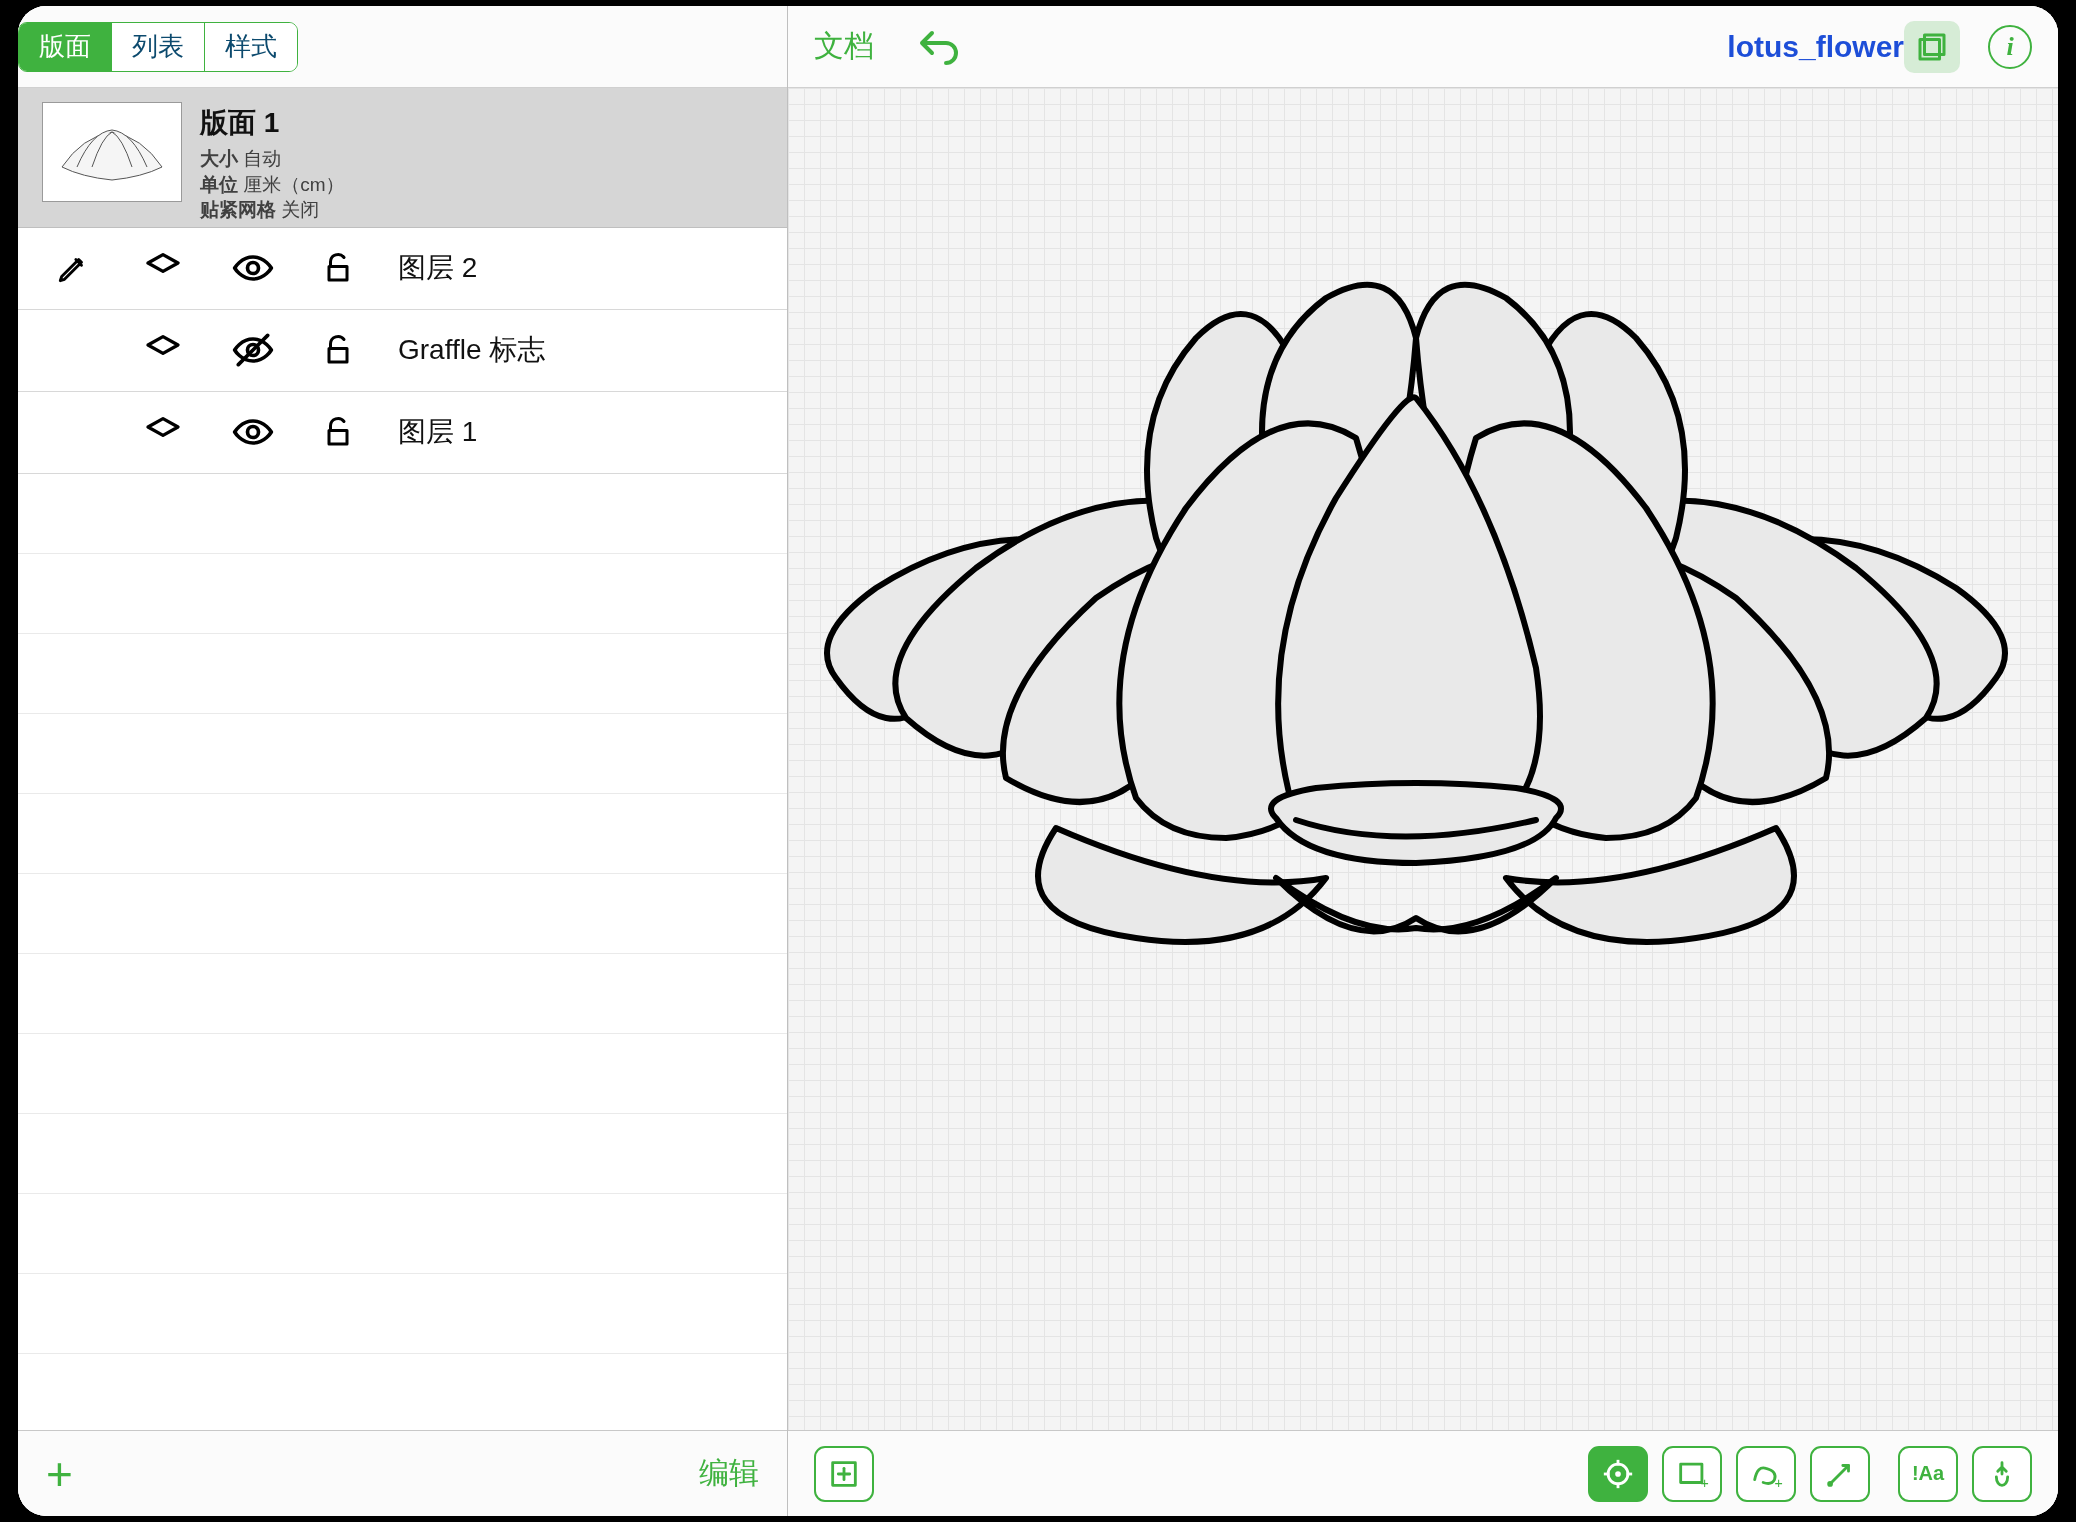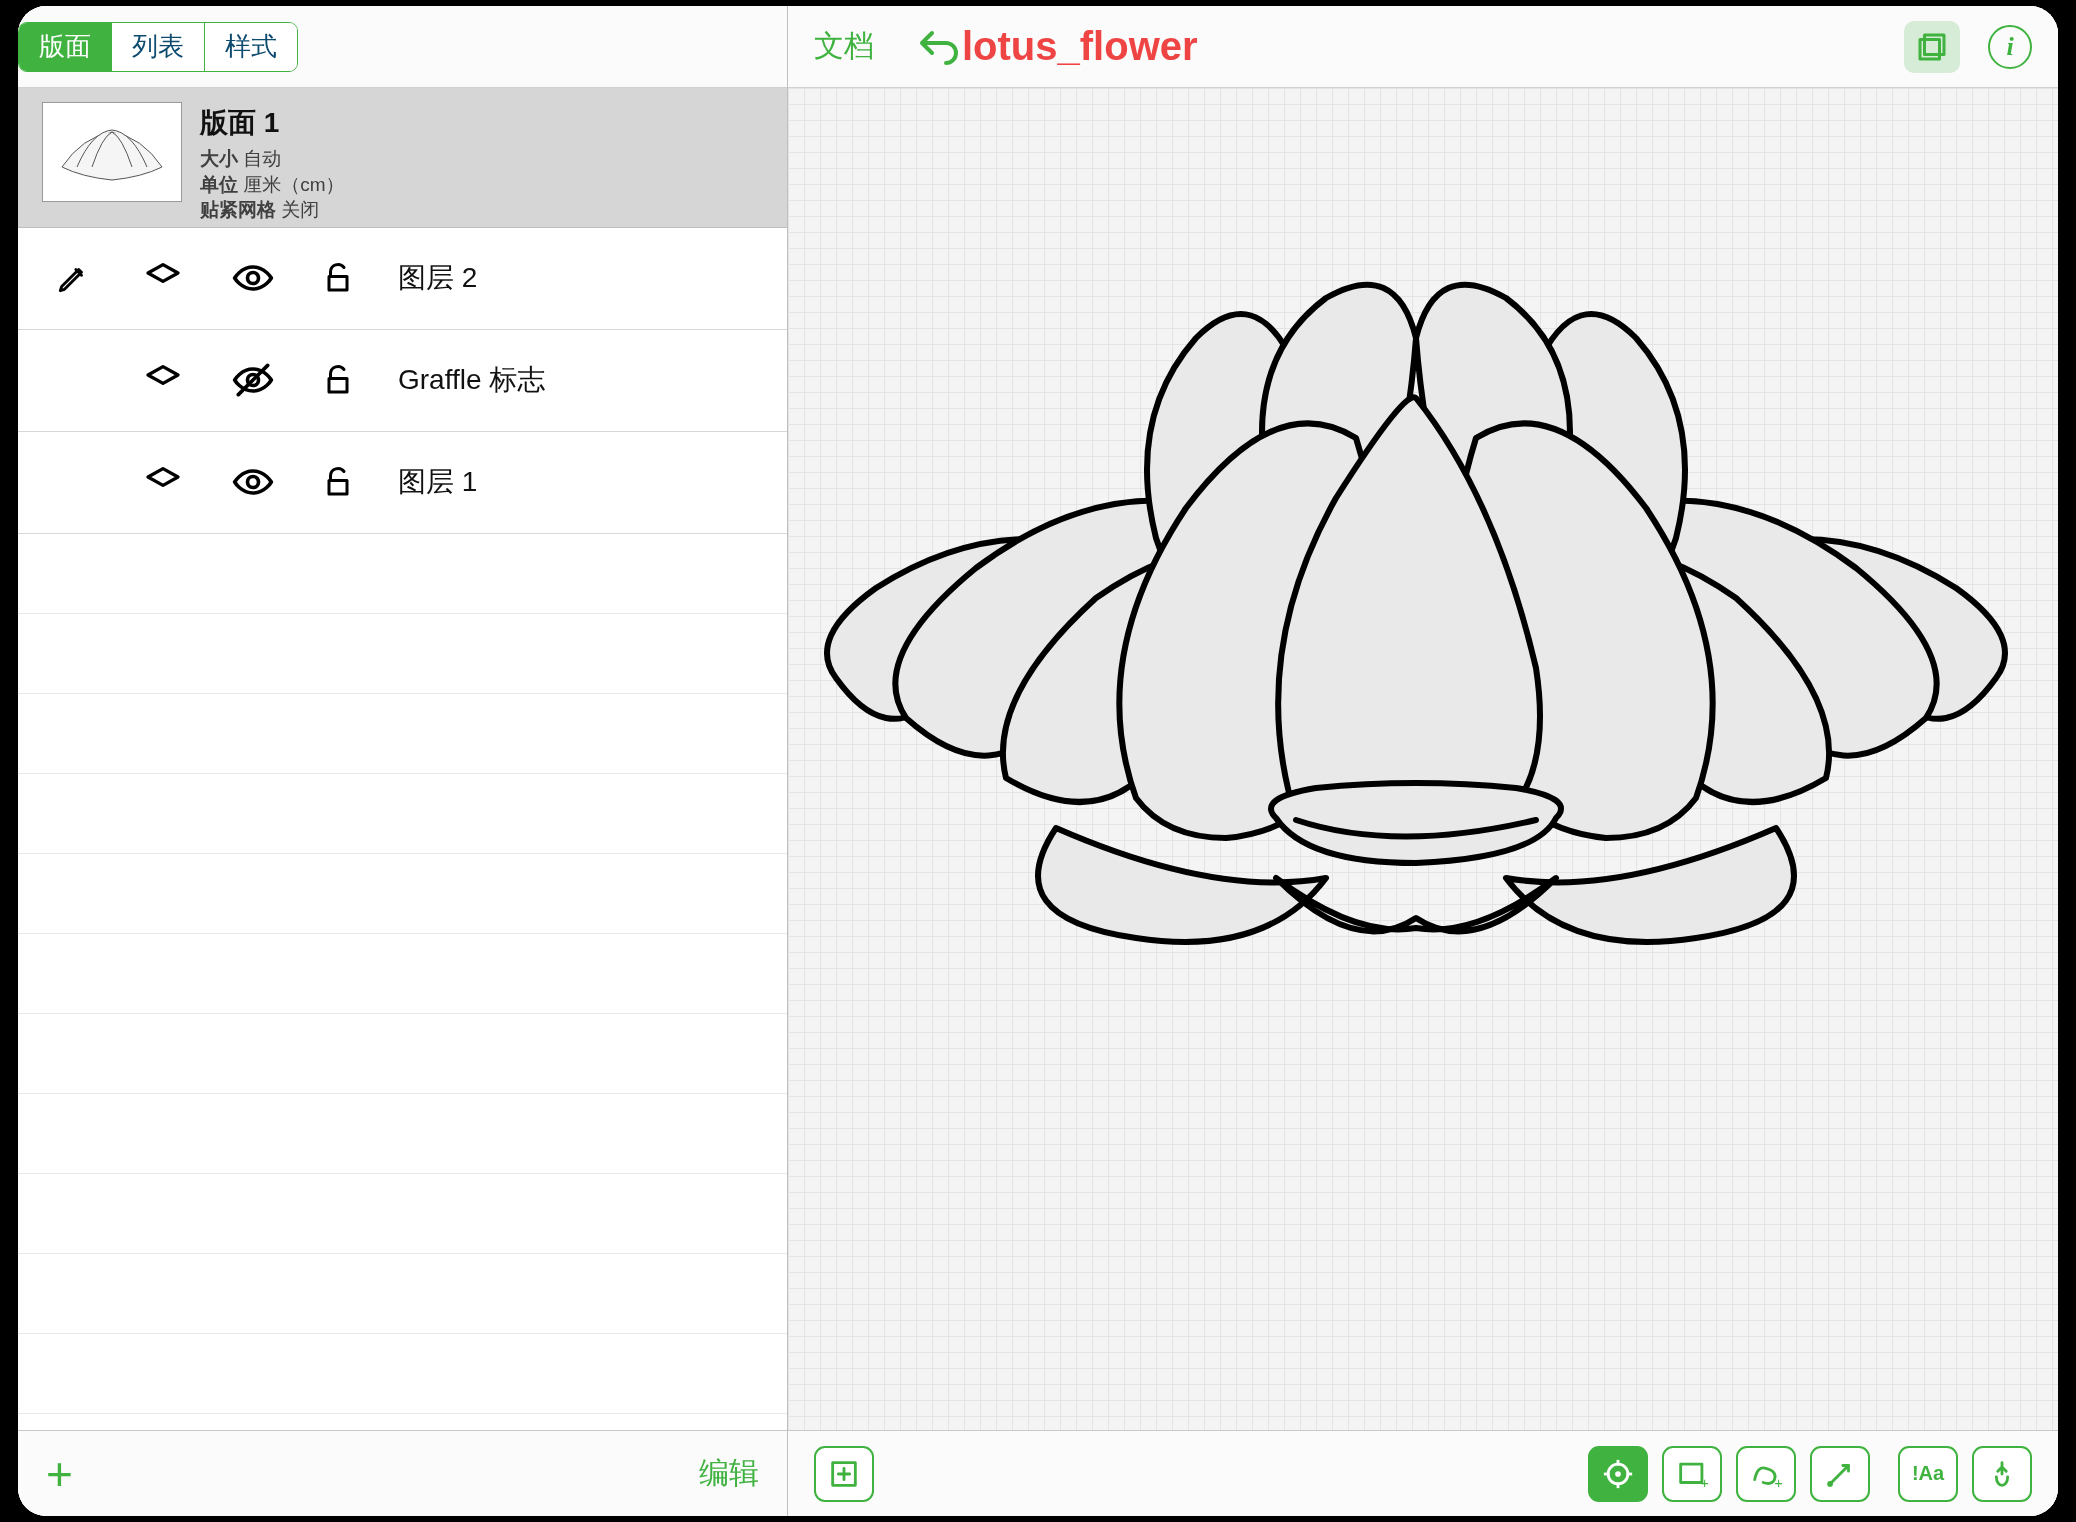--- a/index.html
+++ b/index.html
@@ -34,21 +34,21 @@
   width: 140px; height: 100px; background: #fff; border: 1px solid #9a9a9a; display: flex; align-items: center; justify-content: center;
 }
 .canvas-thumb svg { width: 120px; height: 80px; }
 .canvas-info { display: flex; flex-direction: column; gap: 4px; padding-top: 2px; }
 .canvas-title { font-size: 28px; font-weight: 700; color: #111; }
 .canvas-meta { font-size: 19px; color: #404040; line-height: 1.35; }
 .canvas-meta b { font-weight: 600; }
 
 .layers { flex: 1; overflow: auto; }
 .layer-row {
-  display: flex; align-items: center; height: 102px; border-bottom: 1px solid #d8d8d8; padding: 0 20px; gap: 20px;
+  display: flex; align-items: center; height: 82px; border-bottom: 1px solid #d8d8d8; padding: 0 20px; gap: 20px;
 }
 .layer-row .cell { width: 70px; display:flex; align-items:center; justify-content:center; }
 .layer-row .pencil-cell { width: 70px; }
 .layer-name { font-size: 28px; color: #111; padding-left: 10px; }
 .layer-row .lock-cell { width: 60px; }
 
 .empty-row {
   height: 80px; border-bottom: 1px solid #eaeaea;
 }
 
@@ -59,21 +59,21 @@
 .edit-btn { font-size: 30px; color: #3fb23f; }
 
 
 .main {
   flex: 1; display: flex; flex-direction: column; background: #fff;
 }
 .main-toolbar {
   height: 82px; display: flex; align-items: center; padding: 0 26px; border-bottom: 1px solid #d0d0d0; background: #fbfbfb;
 }
 .tb-left { display: flex; align-items: center; gap: 40px; }
-.tb-title { flex: 1; text-align: left; font-size: 40px; font-weight: 600; color: #ef4444; }
+.tb-title { flex: 1; text-align: right; font-size: 30px; font-weight: 600; color: #1d4ed8; }
 .tb-right { display: flex; align-items: center; gap: 28px; }
 .tb-text-btn { font-size: 30px; color: #3fb23f; }
 .tb-icon { width: 48px; height: 48px; display: flex; align-items:center; justify-content:center; color:#3fb23f; }
 .tb-icon.badge { background: #d6ecd6; border-radius: 10px; padding: 6px; width: 56px; height: 52px; }
 .info-icon { width: 44px; height: 44px; border: 2.5px solid #3fb23f; border-radius: 50%; display:flex;align-items:center;justify-content:center; color:#3fb23f; font-size:26px; font-family: Georgia, serif; font-style: italic; font-weight: 600;}
 
 .canvas-area {
   flex: 1; position: relative; background: #f4f4f4;
   background-image:
     linear-gradient(#e4e4e4 1px, transparent 1px),

